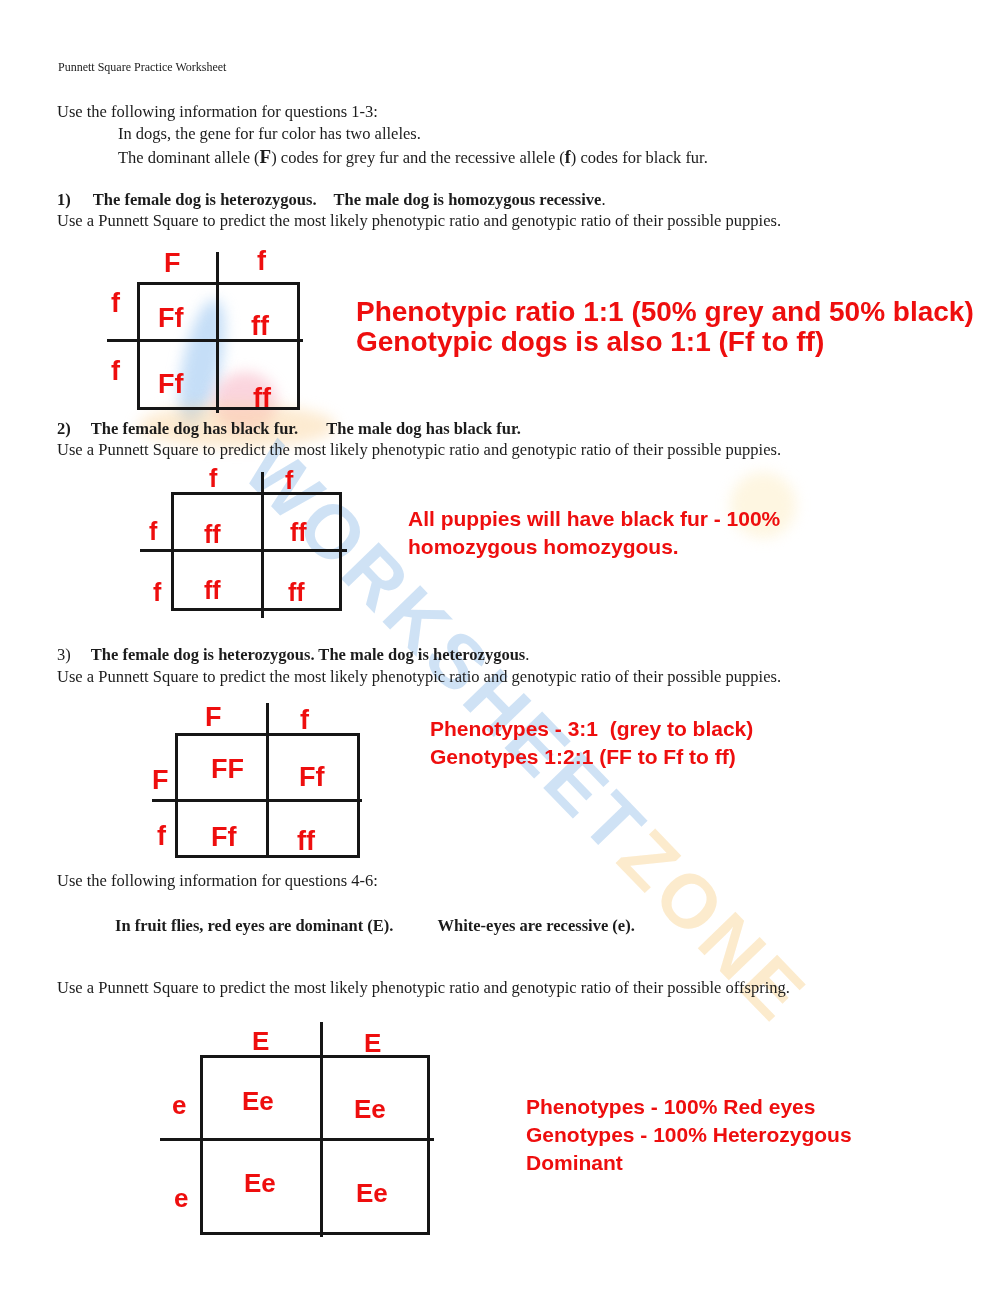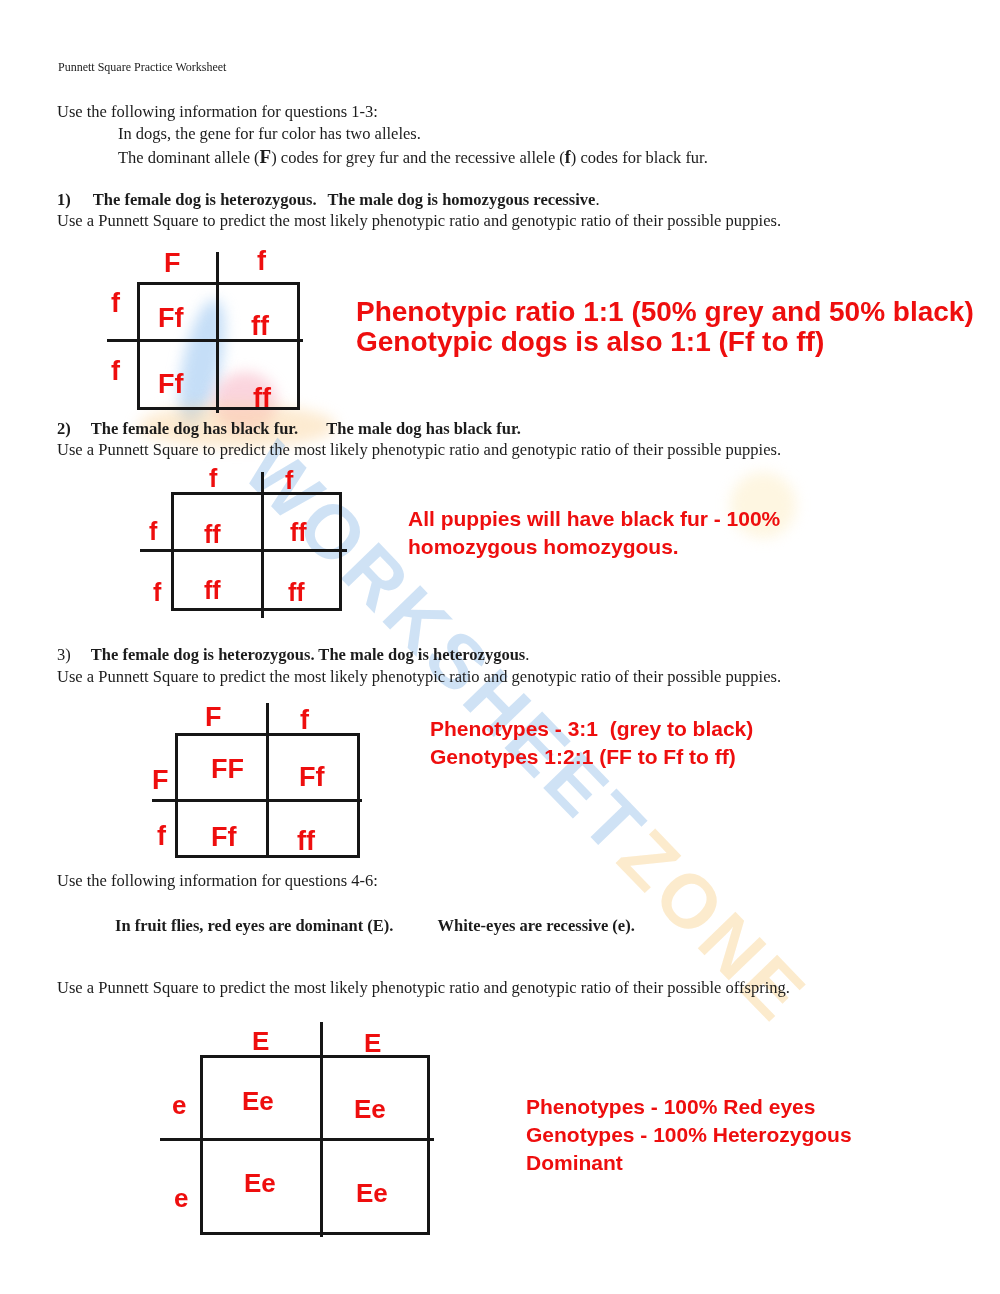--- a/index.html
+++ b/index.html
@@ -46,21 +46,21 @@
 
   <div class="body-line" style="left:58px;top:60px;font-size:12px;">Punnett Square Practice Worksheet</div>
 
   <div class="body-line" style="left:57px;top:102px;">Use the following information for questions 1-3:</div>
   <div class="body-line" style="left:118px;top:124px;">In dogs, the gene for fur color has two alleles.</div>
   <div class="body-line" style="left:118px;top:146px;">
     <span>The dominant allele (</span><span class="allele">F</span><span>) codes for grey fur and the recessive allele (</span><span class="allele small">f</span><span>) codes for black fur.</span>
   </div>
 
   <div class="body-line" style="left:57px;top:190px;">
-    <span class="b">1)</span><span class="b" style="margin-left:22px;">The female dog is heterozygous.</span><span class="b" style="margin-left:11px;text-align:right;">The male dog is homozygous recessive</span><span>.</span>
+    <span class="b">1)</span><span class="b" style="margin-left:22px;">The female dog is heterozygous.</span><span class="b" style="margin-left:17px;text-align:right;">The male dog is homozygous recessive</span><span>.</span>
   </div>
   <div class="body-line" style="left:57px;top:211px;">Use a Punnett Square to predict the most likely phenotypic ratio and genotypic ratio of their possible puppies.</div>
 
   <div>
     <div class="rect" style="left:137px;top:282px;width:157px;height:122px;"></div>
     <div class="line v" style="left:216px;top:252px;height:161px;"></div>
     <div class="line h" style="left:107px;top:339px;width:196px;"></div>
     <span class="gene s27" style="left:164px;top:248px;">F</span>
     <span class="gene s27" style="left:257px;top:246px;">f</span>
     <span class="gene s27" style="left:111px;top:288px;">f</span>

